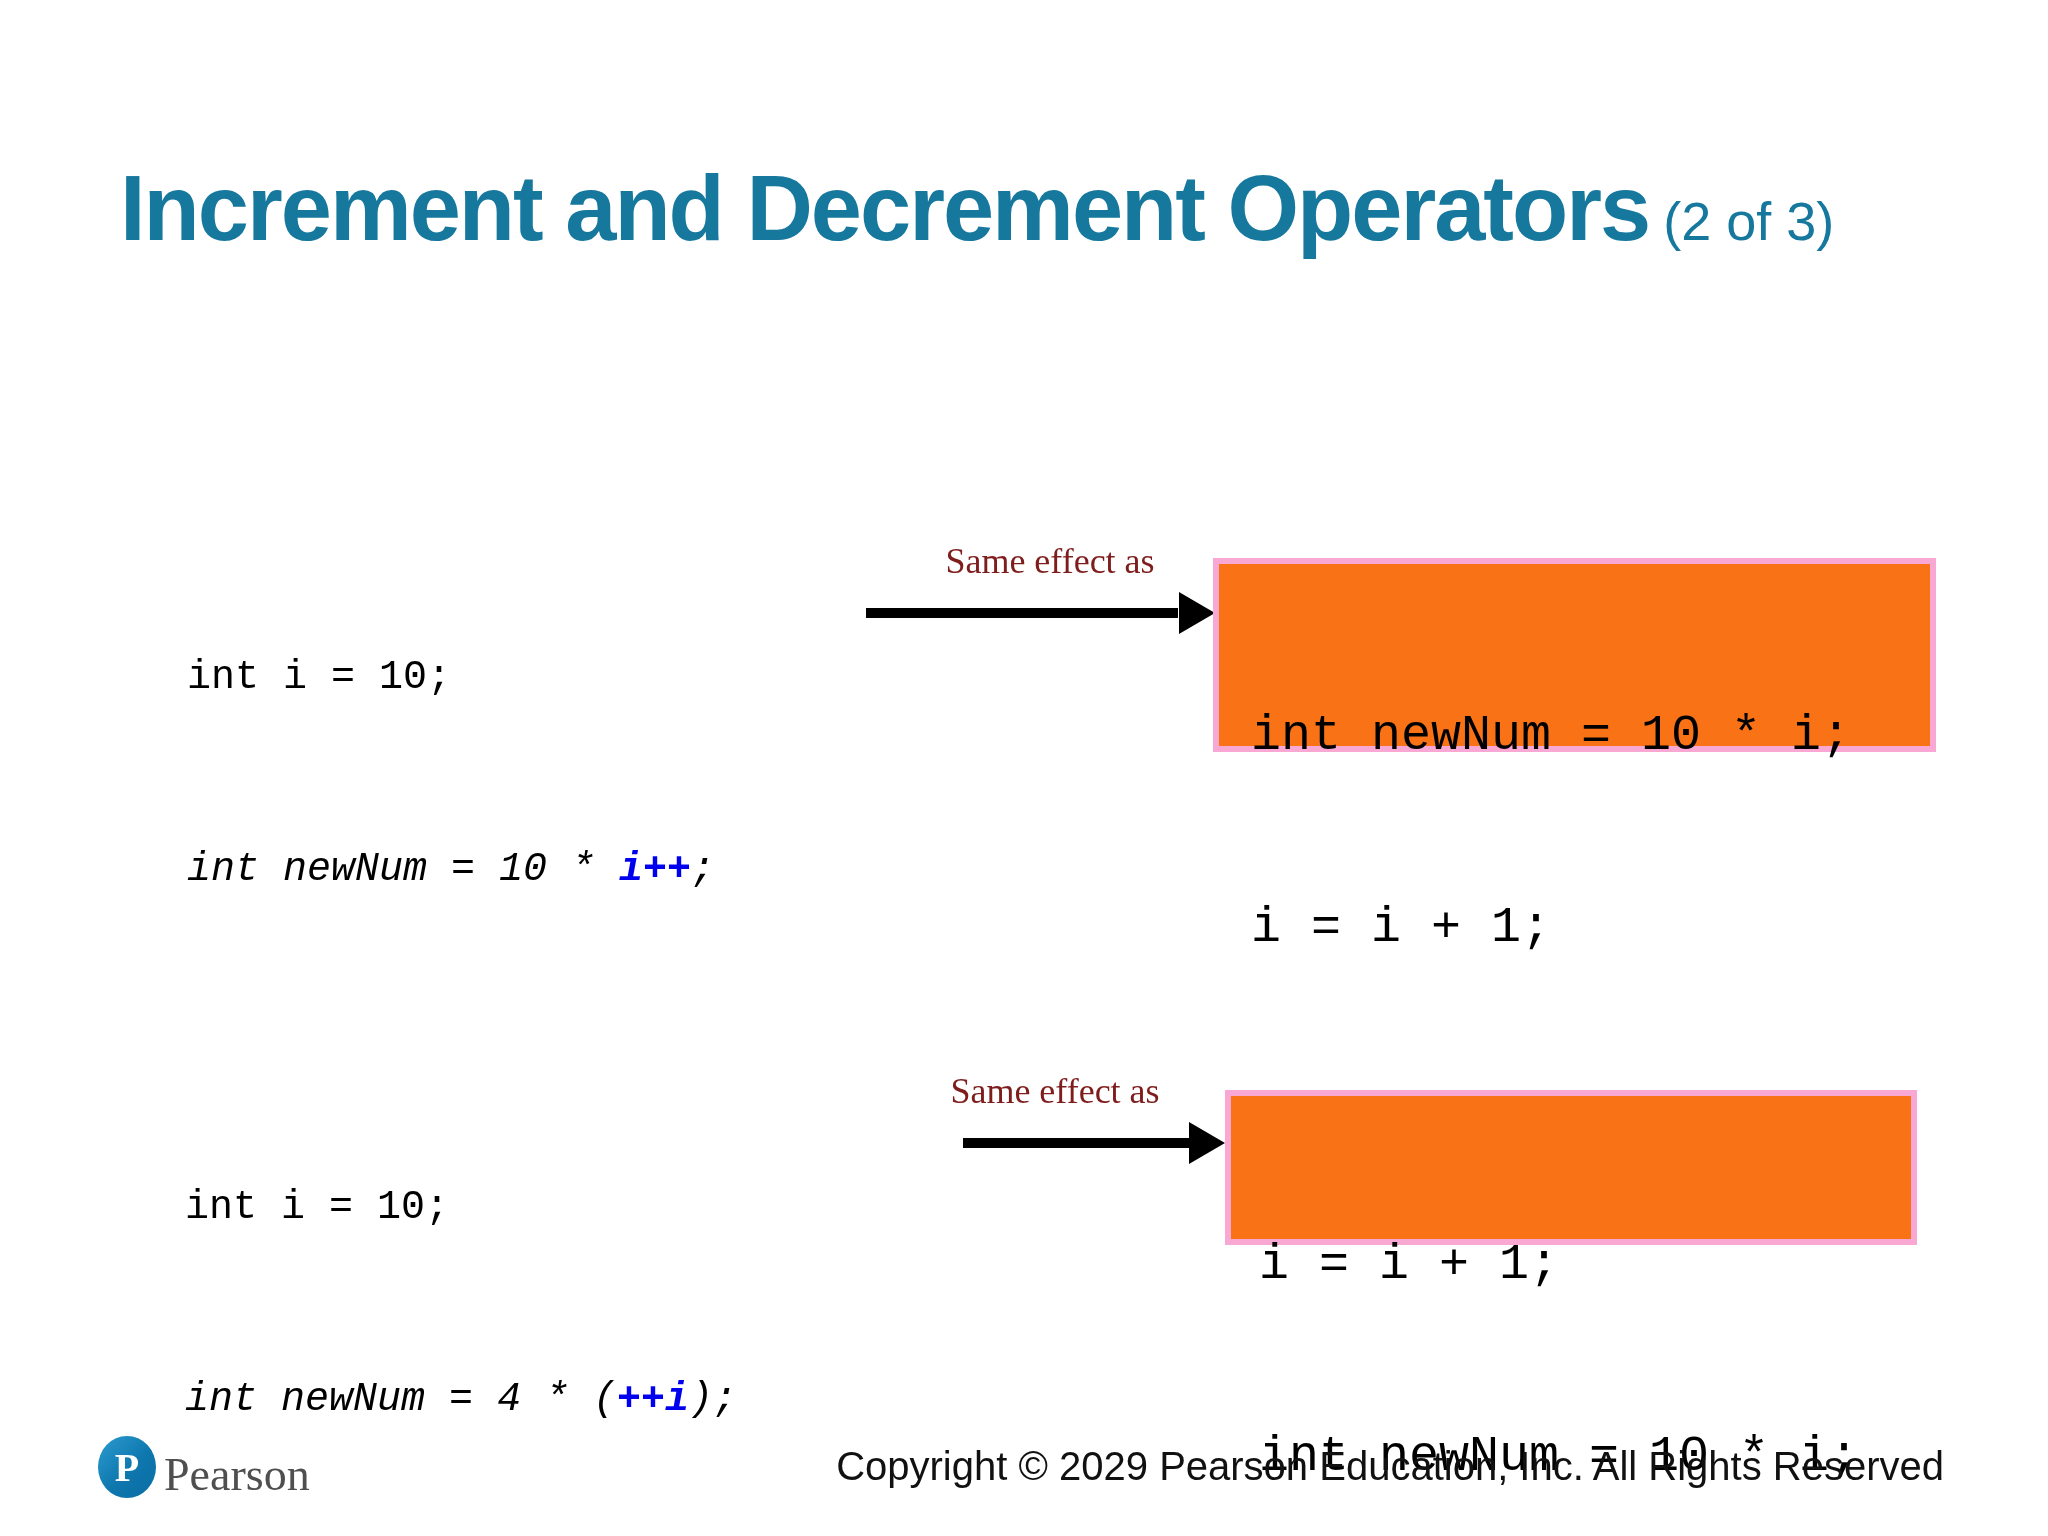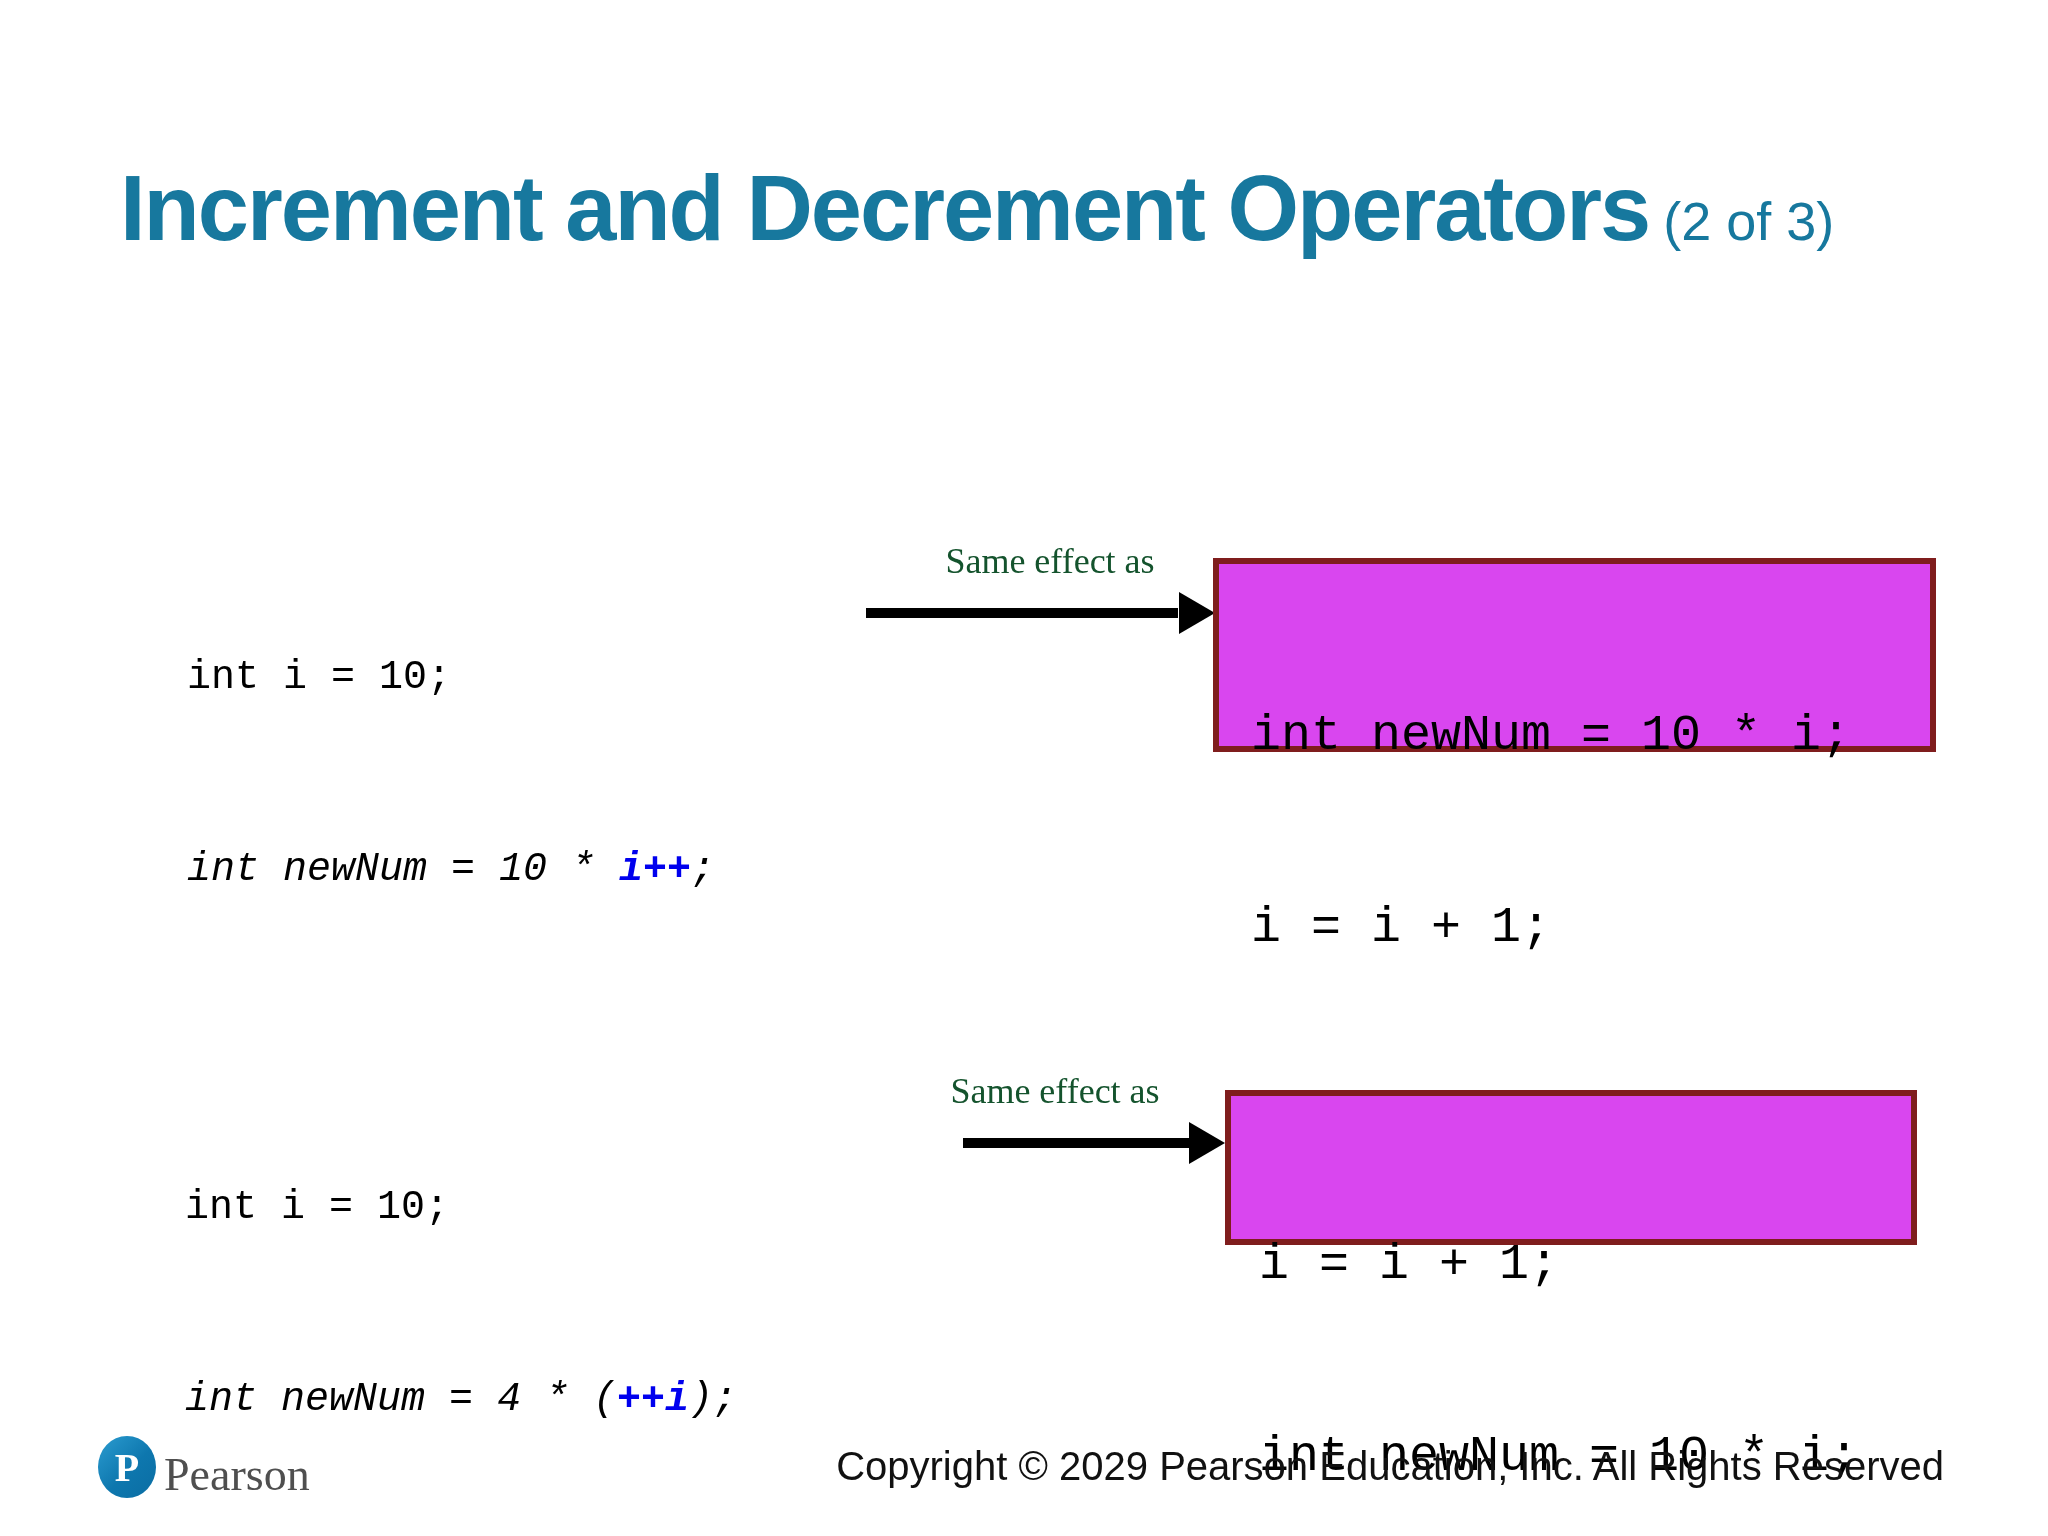--- a/index.html
+++ b/index.html
@@ -33,37 +33,37 @@
     color: #000; white-space: pre;
   }
   .code-line { white-space: pre; }
   .it { font-style: italic; }
   .hl { color: #0000ee; font-weight: bold; }
 
   
   .arrow-label {
     position: absolute; width: 300px; text-align: center;
     font-family: "Liberation Serif", serif;
-    font-size: 36px; line-height: 42px; color: #14532d;
+    font-size: 36px; line-height: 42px; color: #7f1d1d;
     white-space: nowrap;
   }
 
   
   .arrow-shaft { position: absolute; height: 10px; background: #000; }
   .arrow-head {
     position: absolute; width: 0; height: 0;
     border-left: 36px solid #000;
     border-top: 21px solid transparent;
     border-bottom: 21px solid transparent;
   }
 
   
   .eq-box {
     position: absolute; box-sizing: border-box;
-    border: 6px solid #7f1d1d; background: #d946ef;
+    border: 6px solid #f9a8d4; background: #f97316;
   }
   .eq-box .code-inner {
     font-family: "Liberation Mono", monospace;
     font-size: 50px; line-height: 64px; color: #000; white-space: pre;
   }
   .eq-box-1 .code-inner { padding: 12px 0 0 32px; }
   .eq-box-2 .code-inner { padding: 9px 0 0 28px; }
 
   
   .logo-circle {

